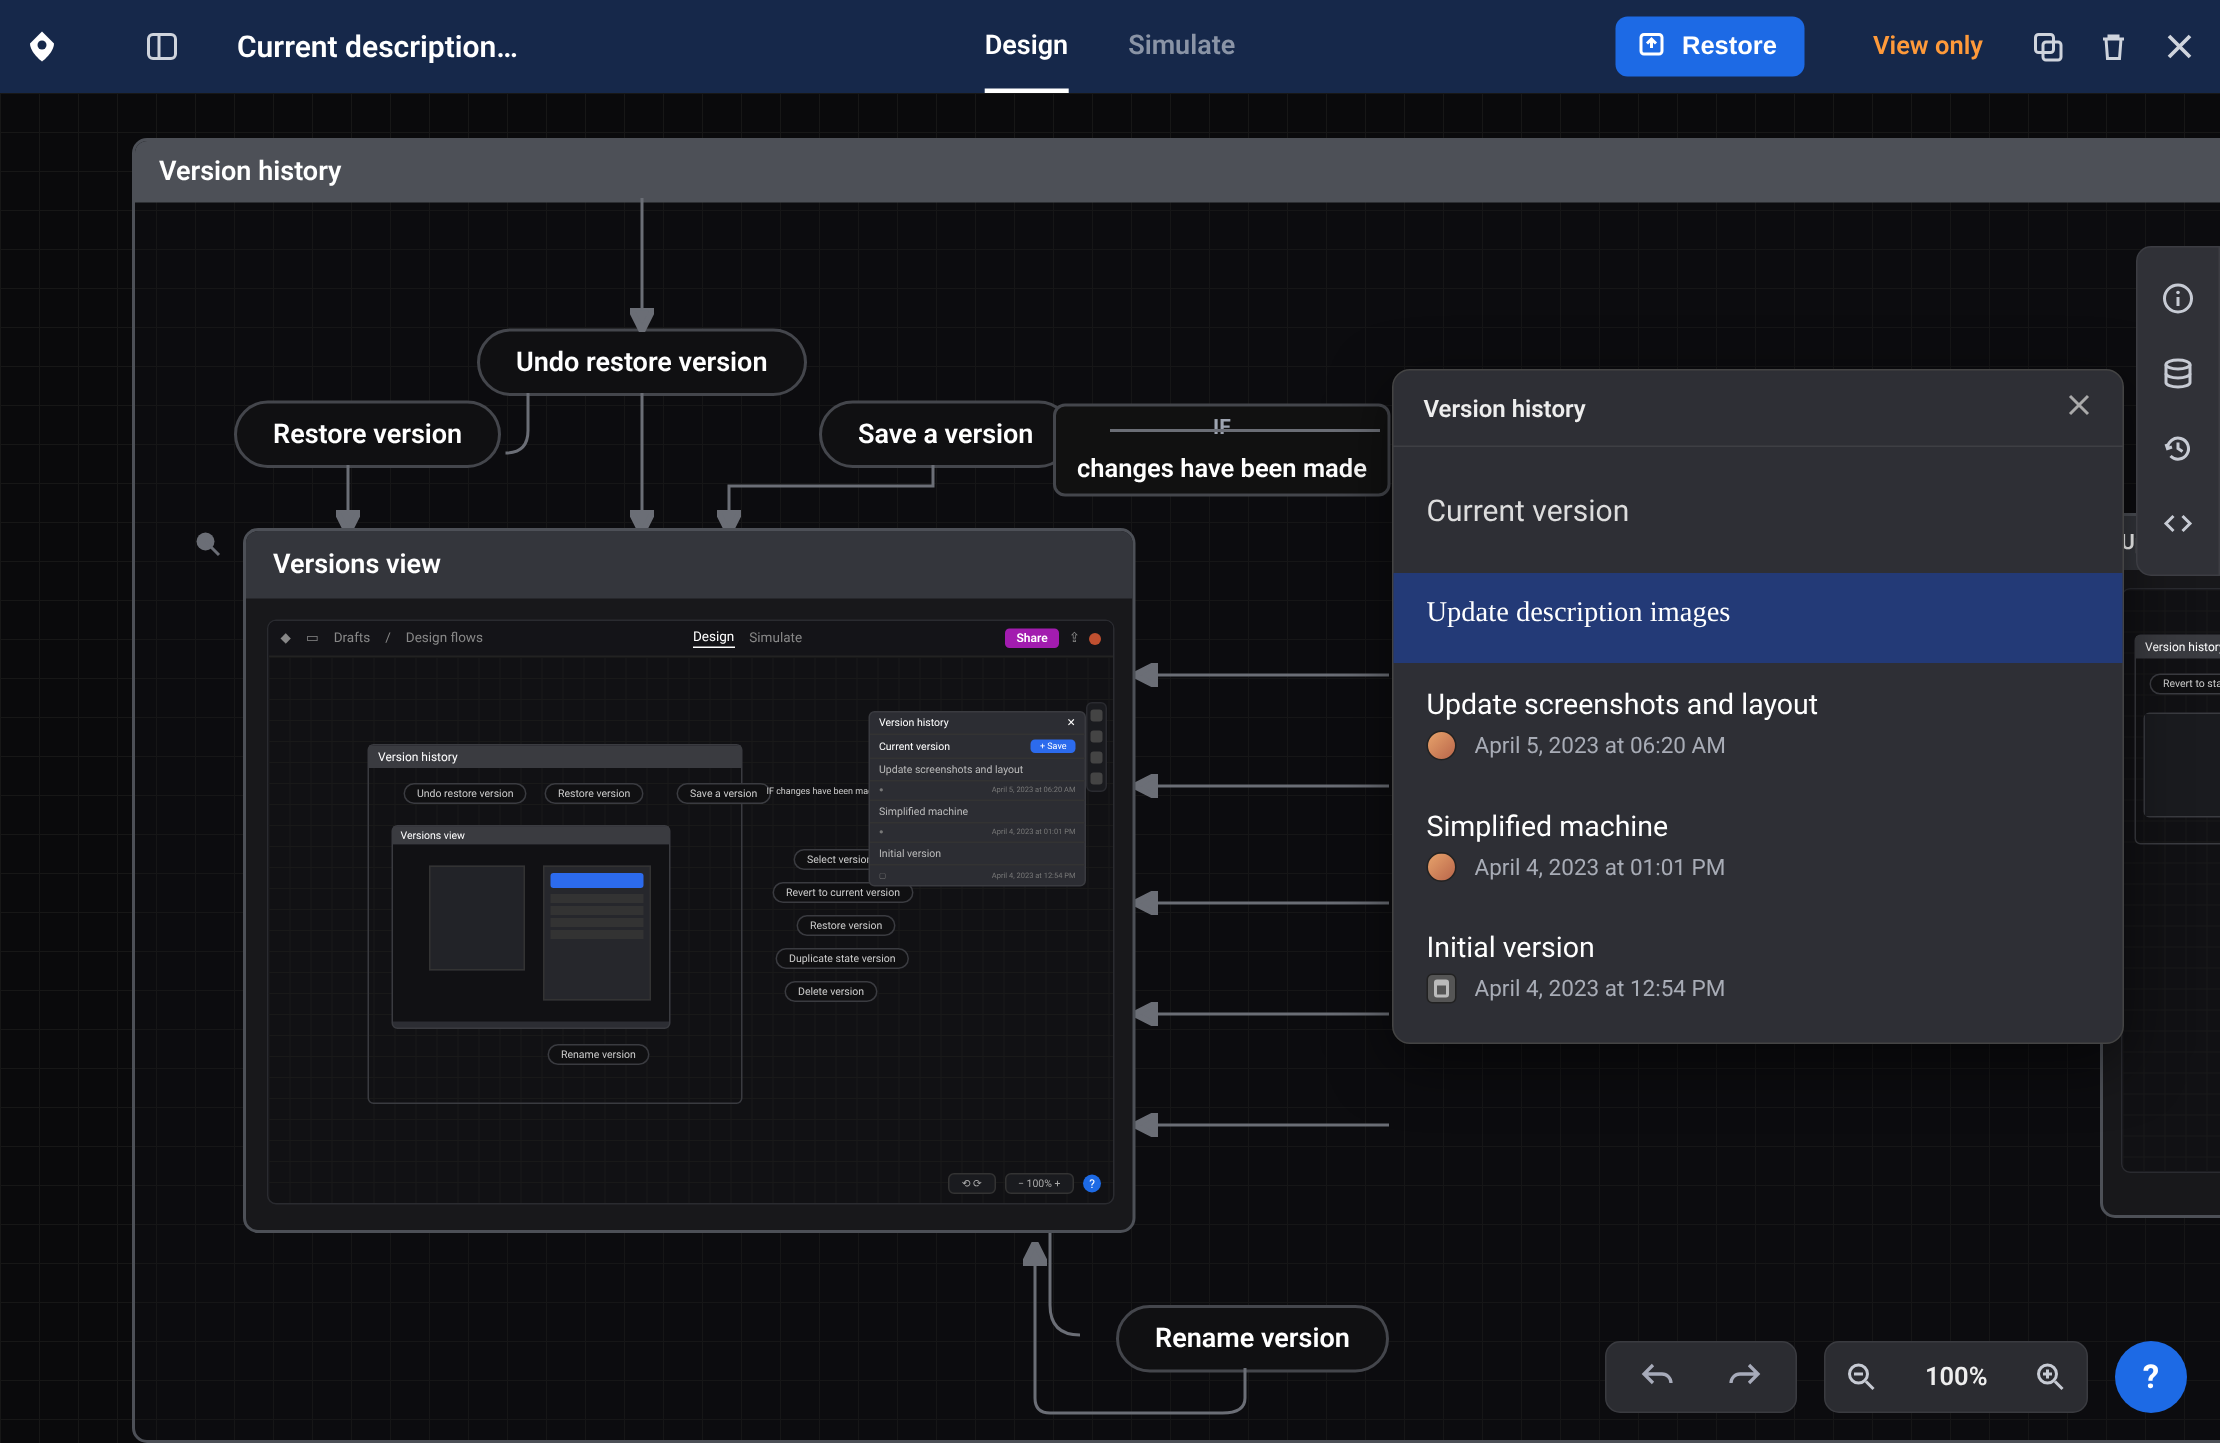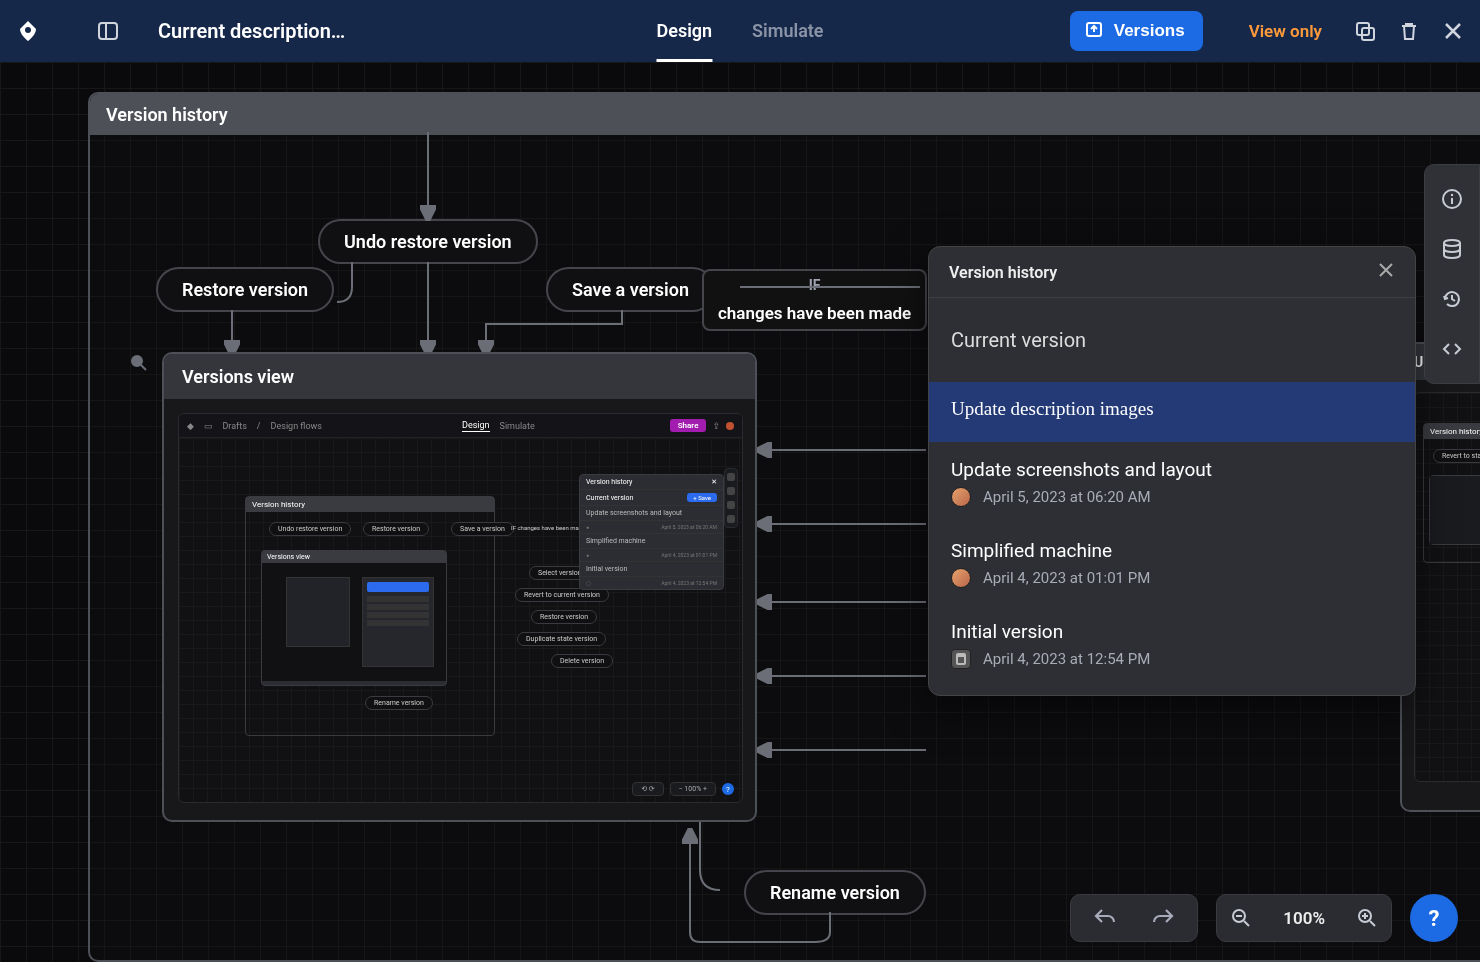--- a/index.html
+++ b/index.html
@@ -122,21 +122,21 @@
   </div>
 
   <div class="header-right">
     <button class="btn-restore">
       <span>
         <svg width="20" height="20" viewBox="0 0 20 20">
             <rect x="3" y="4" width="14" height="13" rx="2" fill="none" stroke="#fff" stroke-width="2"></rect>
             <path d="M10 13 V8 M7 10 L10 7 L13 10" fill="none" stroke="#fff" stroke-width="2"></path>
           </svg>
       </span>
-      <span>Versions</span>
+      <span>Restore</span>
     </button>
     <div class="view-only">View only</div>
     <div class="hdr-icon">
       <svg width="22" height="22" viewBox="0 0 22 22">
           <rect x="3" y="3" width="12" height="12" rx="2" fill="none" stroke="#cfd4dd" stroke-width="2"></rect>
           <rect x="8" y="8" width="12" height="12" rx="2" fill="none" stroke="#cfd4dd" stroke-width="2"></rect>
         </svg>
     </div>
     <div class="hdr-icon">
       <svg width="22" height="22" viewBox="0 0 22 22">
@@ -239,21 +239,21 @@
                 <div style="height:6px; margin:2px 4px; background:#333;"></div>
                 <div style="height:6px; margin:2px 4px; background:#333;"></div>
               </div>
             </div>
           </div>
 
           <div class="mini-el mini-pill" style="left:350px; top:128px;">Select version</div>
           <div class="mini-el mini-pill" style="left:336px; top:150px;">Revert to current version</div>
           <div class="mini-el mini-pill" style="left:352px; top:172px;">Restore version</div>
           <div class="mini-el mini-pill" style="left:338px; top:194px;">Duplicate state version</div>
-          <div class="mini-el mini-pill" style="left:372px; top:216px;">Delete version</div>
+          <div class="mini-el mini-pill" style="left:344px; top:216px;">Delete version</div>
           <div class="mini-el mini-pill" style="left:186px; top:258px;">Rename version</div>
 
           <div class="mini-el mini-panel" style="left:400px; top:36px; width:145px;">
             <div class="row cur">
                 <span>Version history</span>
                 <span>✕</span>
               </div>
             <div class="row cur">
                 <span>Current version</span>
                 <span class="save-b">+ Save</span>

